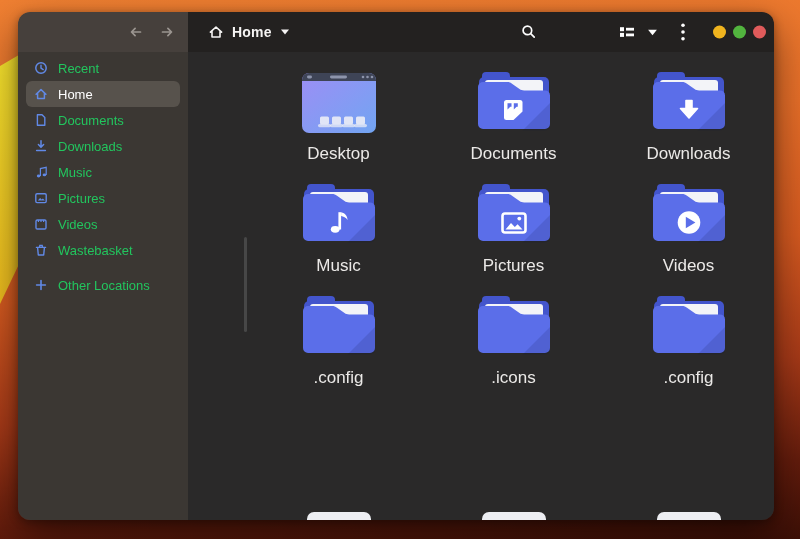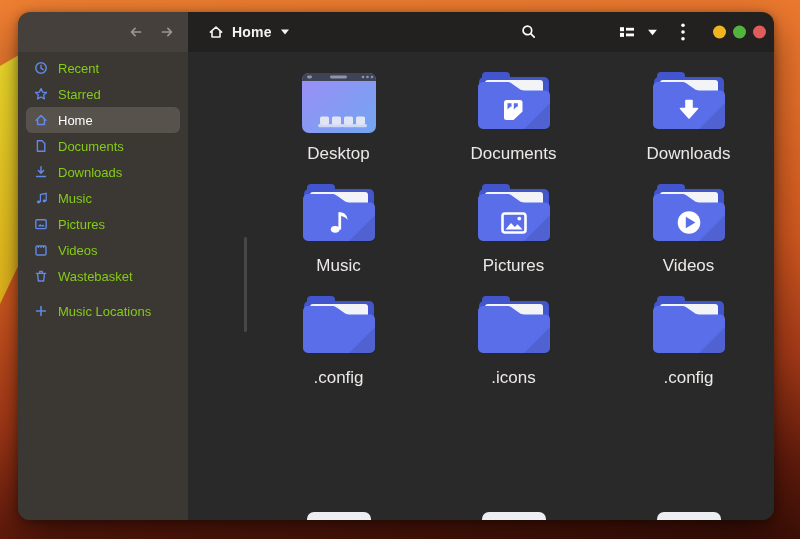--- a/index.html
+++ b/index.html
@@ -43,21 +43,21 @@
   .hdr-btn.caret  { left: 453px; width: 22px; }
   .hdr-btn.kebab  { left: 483px; width: 24px; }
   .win-dots { position: absolute; right: 8px; top: 50%; transform: translateY(-50%); display: flex; gap: 7px; }
   .dot { width: 13px; height: 13px; border-radius: 50%; }
   
   .app-body { flex: 1; display: flex; min-height: 0; }
   .sidebar { width: 170px; background: #3b3733; padding-top: 3px; flex-shrink: 0; }
   .sb-item {
     height: 26px; margin: 0 8px; padding: 0 6px 0 8px; border-radius: 6px;
     display: flex; align-items: center; gap: 10px;
-    color: #84cc16; font-size: 13px;
+    color: #22c55e; font-size: 13px;
   }
   .sb-item.selected { background: #57524c; color: #ffffff; }
   .sb-item.footer { margin-top: 9px; }
   .sb-ico { width: 14px; height: 14px; display: flex; flex-shrink: 0; }
   
   .content { flex: 1; background: #2a2929; position: relative; overflow: hidden; }
   .file-grid {
     display: grid; grid-template-columns: repeat(3, 175px);
     padding: 20px 0 0 63px; row-gap: 20px;
   }
@@ -143,28 +143,20 @@
       <div>
           <div class="sb-item">
             <span class="sb-ico">
               <svg width="14" height="14" viewBox="0 0 14 14">
                 <circle cx="7" cy="7" r="5.2" fill="none" stroke="#6189e6" stroke-width="1.5"></circle>
                 <path d="M7 4.2 V7.2 L9.2 8.6" stroke="#6189e6" stroke-width="1.4" fill="none" stroke-linecap="round"></path>
               </svg>
             </span>
             <span>Recent</span>
           </div>
-          <div class="sb-item">
-            <span class="sb-ico">
-              <svg width="14" height="14" viewBox="0 0 14 14">
-                <path d="M7 1.6 L8.7 5.1 12.5 5.5 9.7 8.1 10.4 11.9 7 10 3.6 11.9 4.3 8.1 1.5 5.5 5.3 5.1 Z" fill="none" stroke="#6189e6" stroke-width="1.3" stroke-linejoin="round"></path>
-              </svg>
-            </span>
-            <span>Starred</span>
-          </div>
           <div class="sb-item selected">
             <span class="sb-ico">
               <svg width="14" height="14" viewBox="0 0 14 14">
                 <path d="M2.1 7.2 L7 2.6 11.9 7.2 M3.6 6.2 V11.6 H10.4 V6.2" fill="none" stroke="#6189e6" stroke-width="1.5" stroke-linejoin="round" stroke-linecap="round"></path>
               </svg>
             </span>
             <span>Home</span>
           </div>
           <div class="sb-item">
             <span class="sb-ico">
@@ -219,21 +211,21 @@
               </svg>
             </span>
             <span>Wastebasket</span>
           </div>
           <div class="sb-item footer">
             <span class="sb-ico">
               <svg width="14" height="14" viewBox="0 0 14 14">
                 <path d="M7 2.6 V11.4 M2.6 7 H11.4" stroke="#6189e6" stroke-width="1.6" stroke-linecap="round"></path>
               </svg>
             </span>
-            <span>Music Locations</span>
+            <span>Other Locations</span>
           </div>
         </div>
     </div>
     <div class="content">
       <div class="file-grid">
           <div class="cell">
             <div class="file-ico"><svg width="80" height="62" viewBox="0 0 80 62">
     <defs>
                   <linearGradient id="dg" x1="0" y1="0" x2="1" y2="1">
       <stop offset="0" stop-color="#9c8ef5"></stop>

